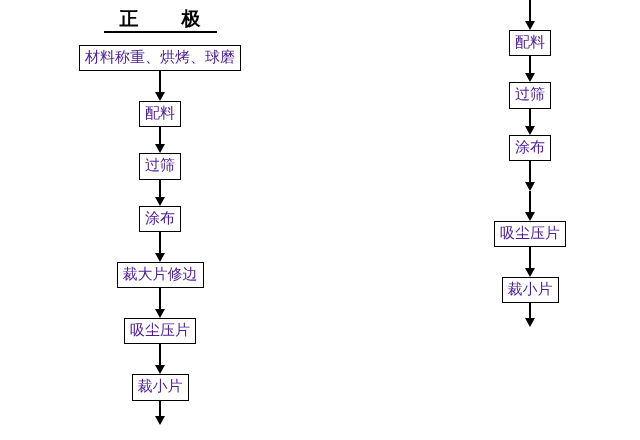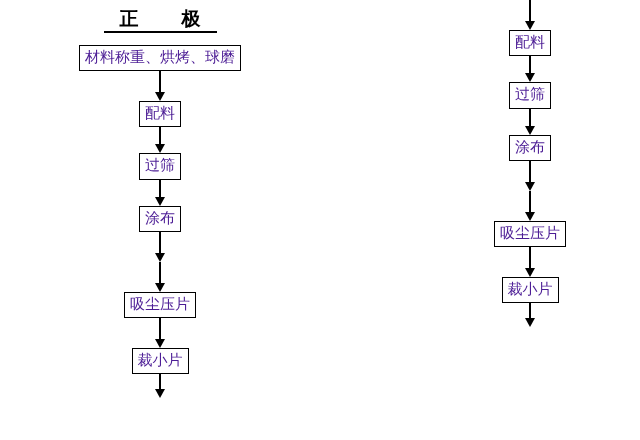--- a/index.html
+++ b/index.html
@@ -106,20 +106,21 @@
 
     <div class="node">配料</div>
     <div class="arrow short"></div>
 
     <div class="node">过筛</div>
     <div class="arrow short"></div>
 
     <div class="node">涂布</div>
     <div class="arrow"></div>
 
+    <div class="node">裁大片修边</div>
     <div class="arrow"></div>
 
     <div class="node">吸尘压片</div>
     <div class="arrow"></div>
 
     <div class="node">裁小片</div>
     <div class="arrow tail"></div>
   </div>
 
   <div class="column col-right">

